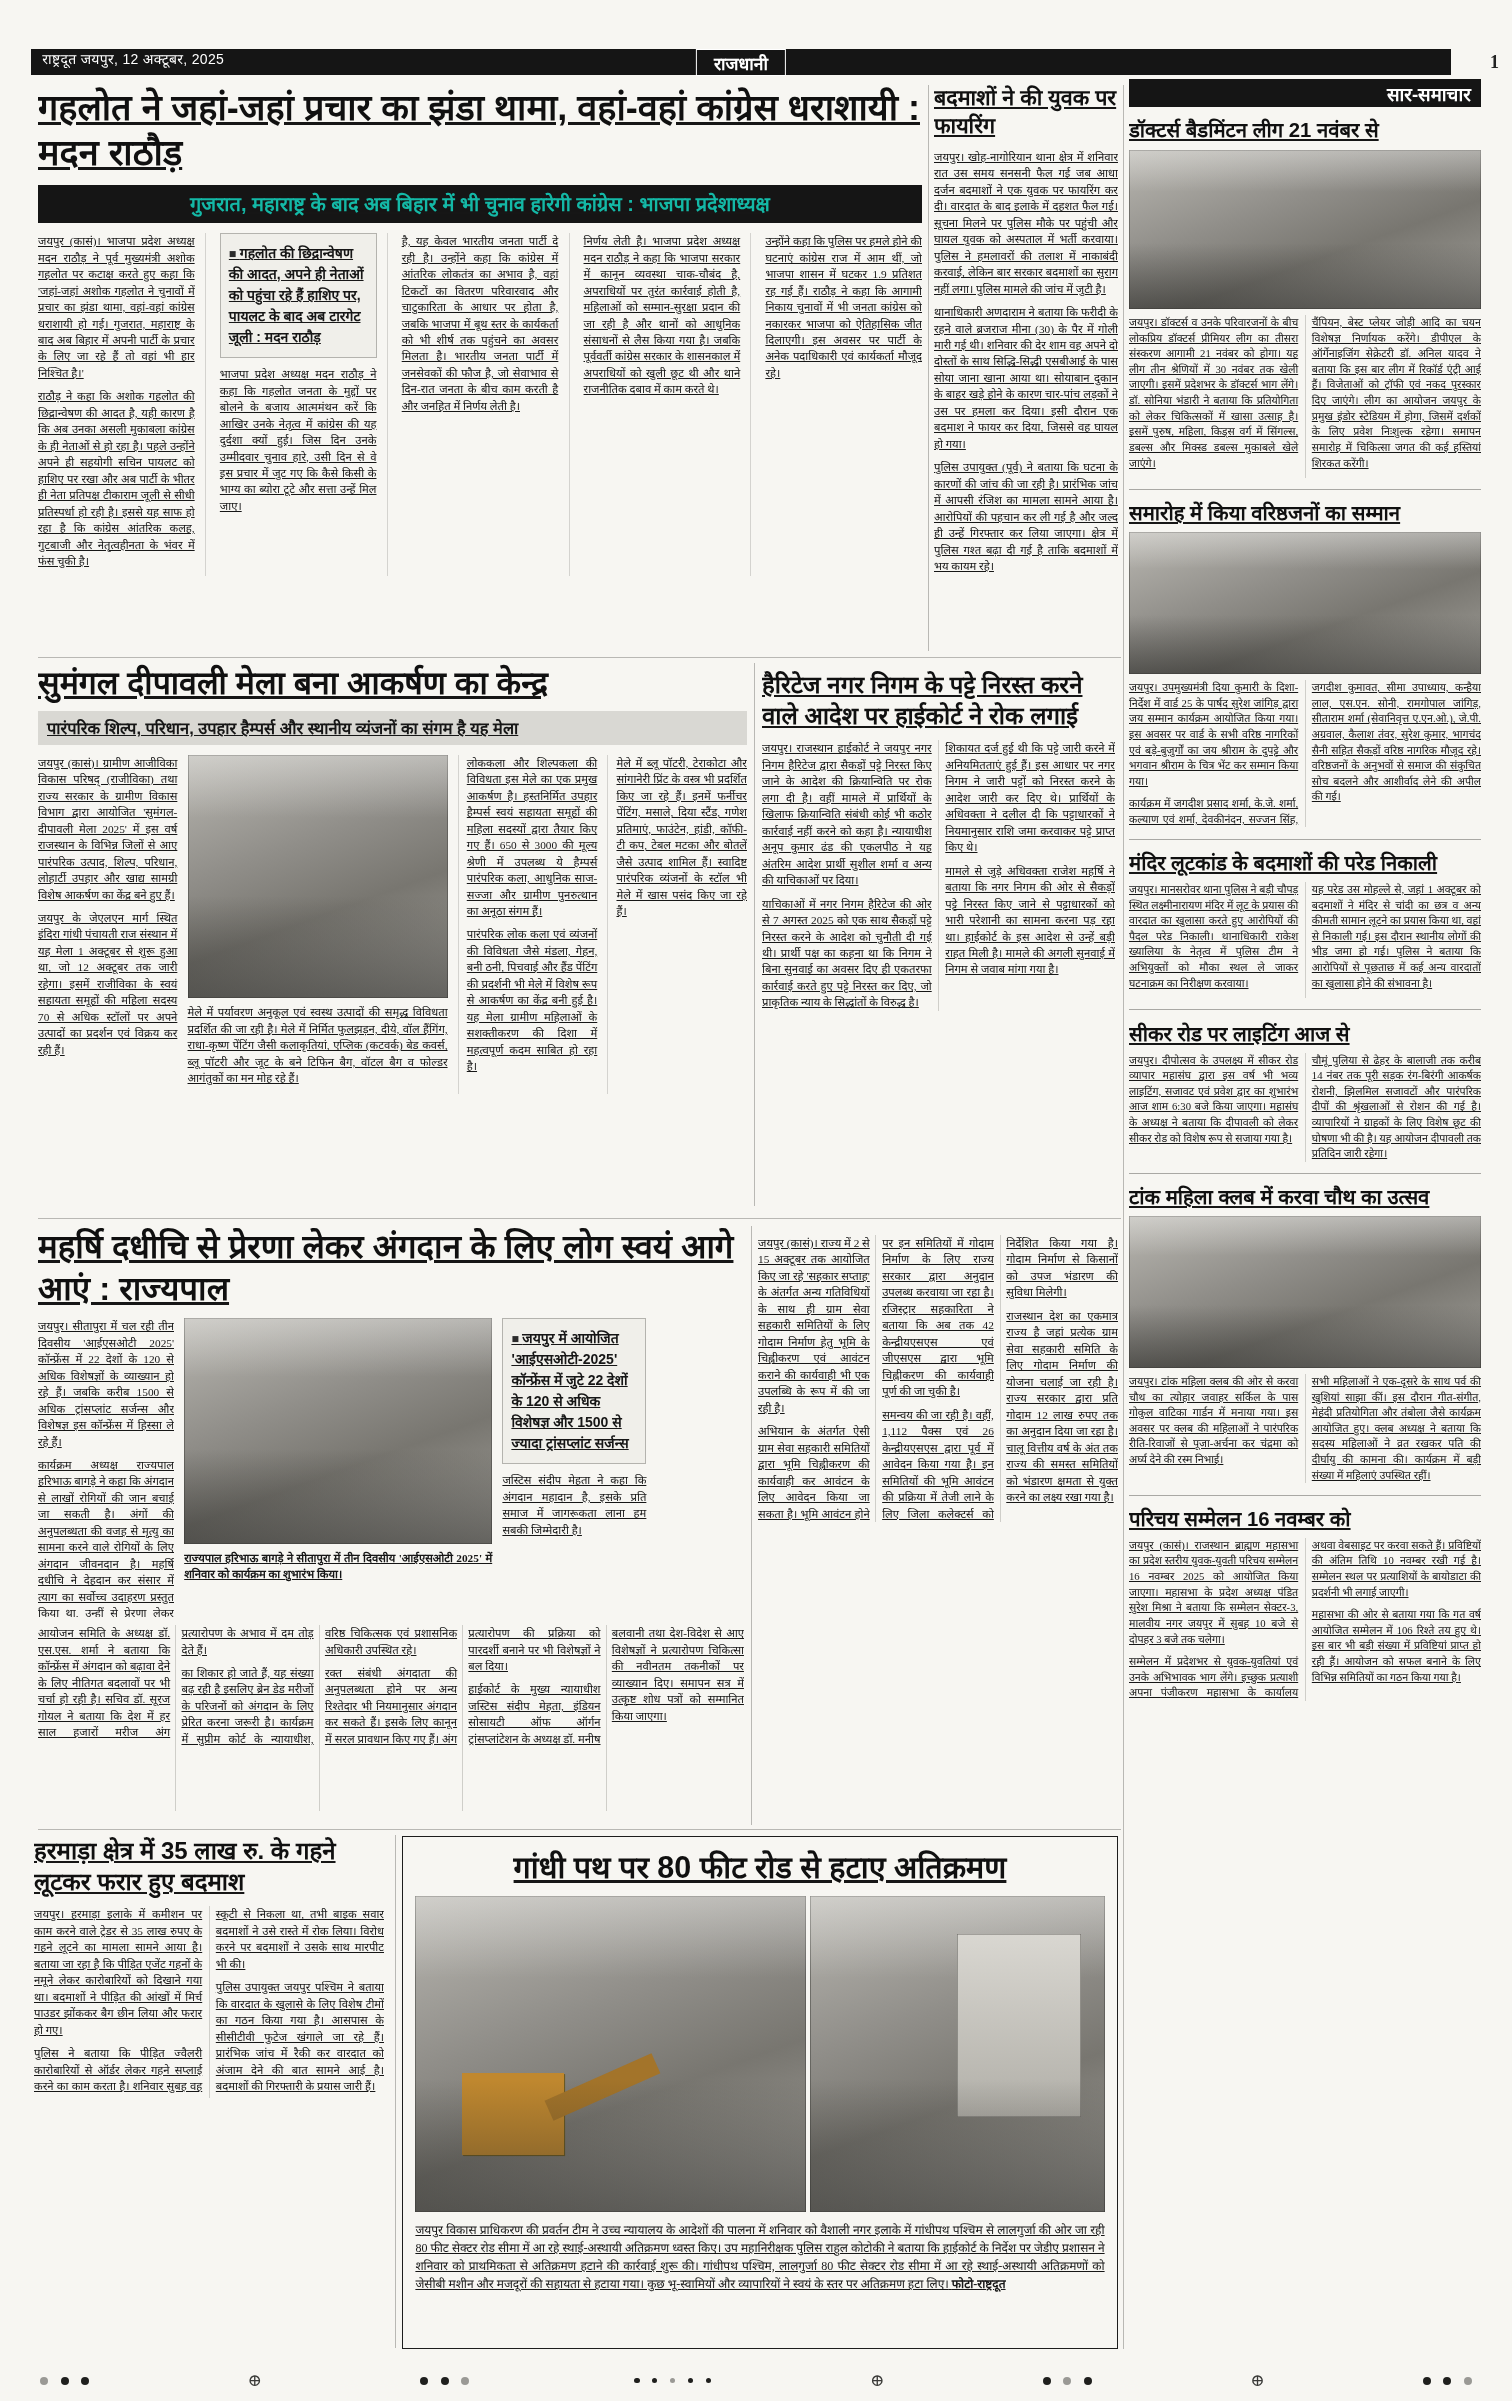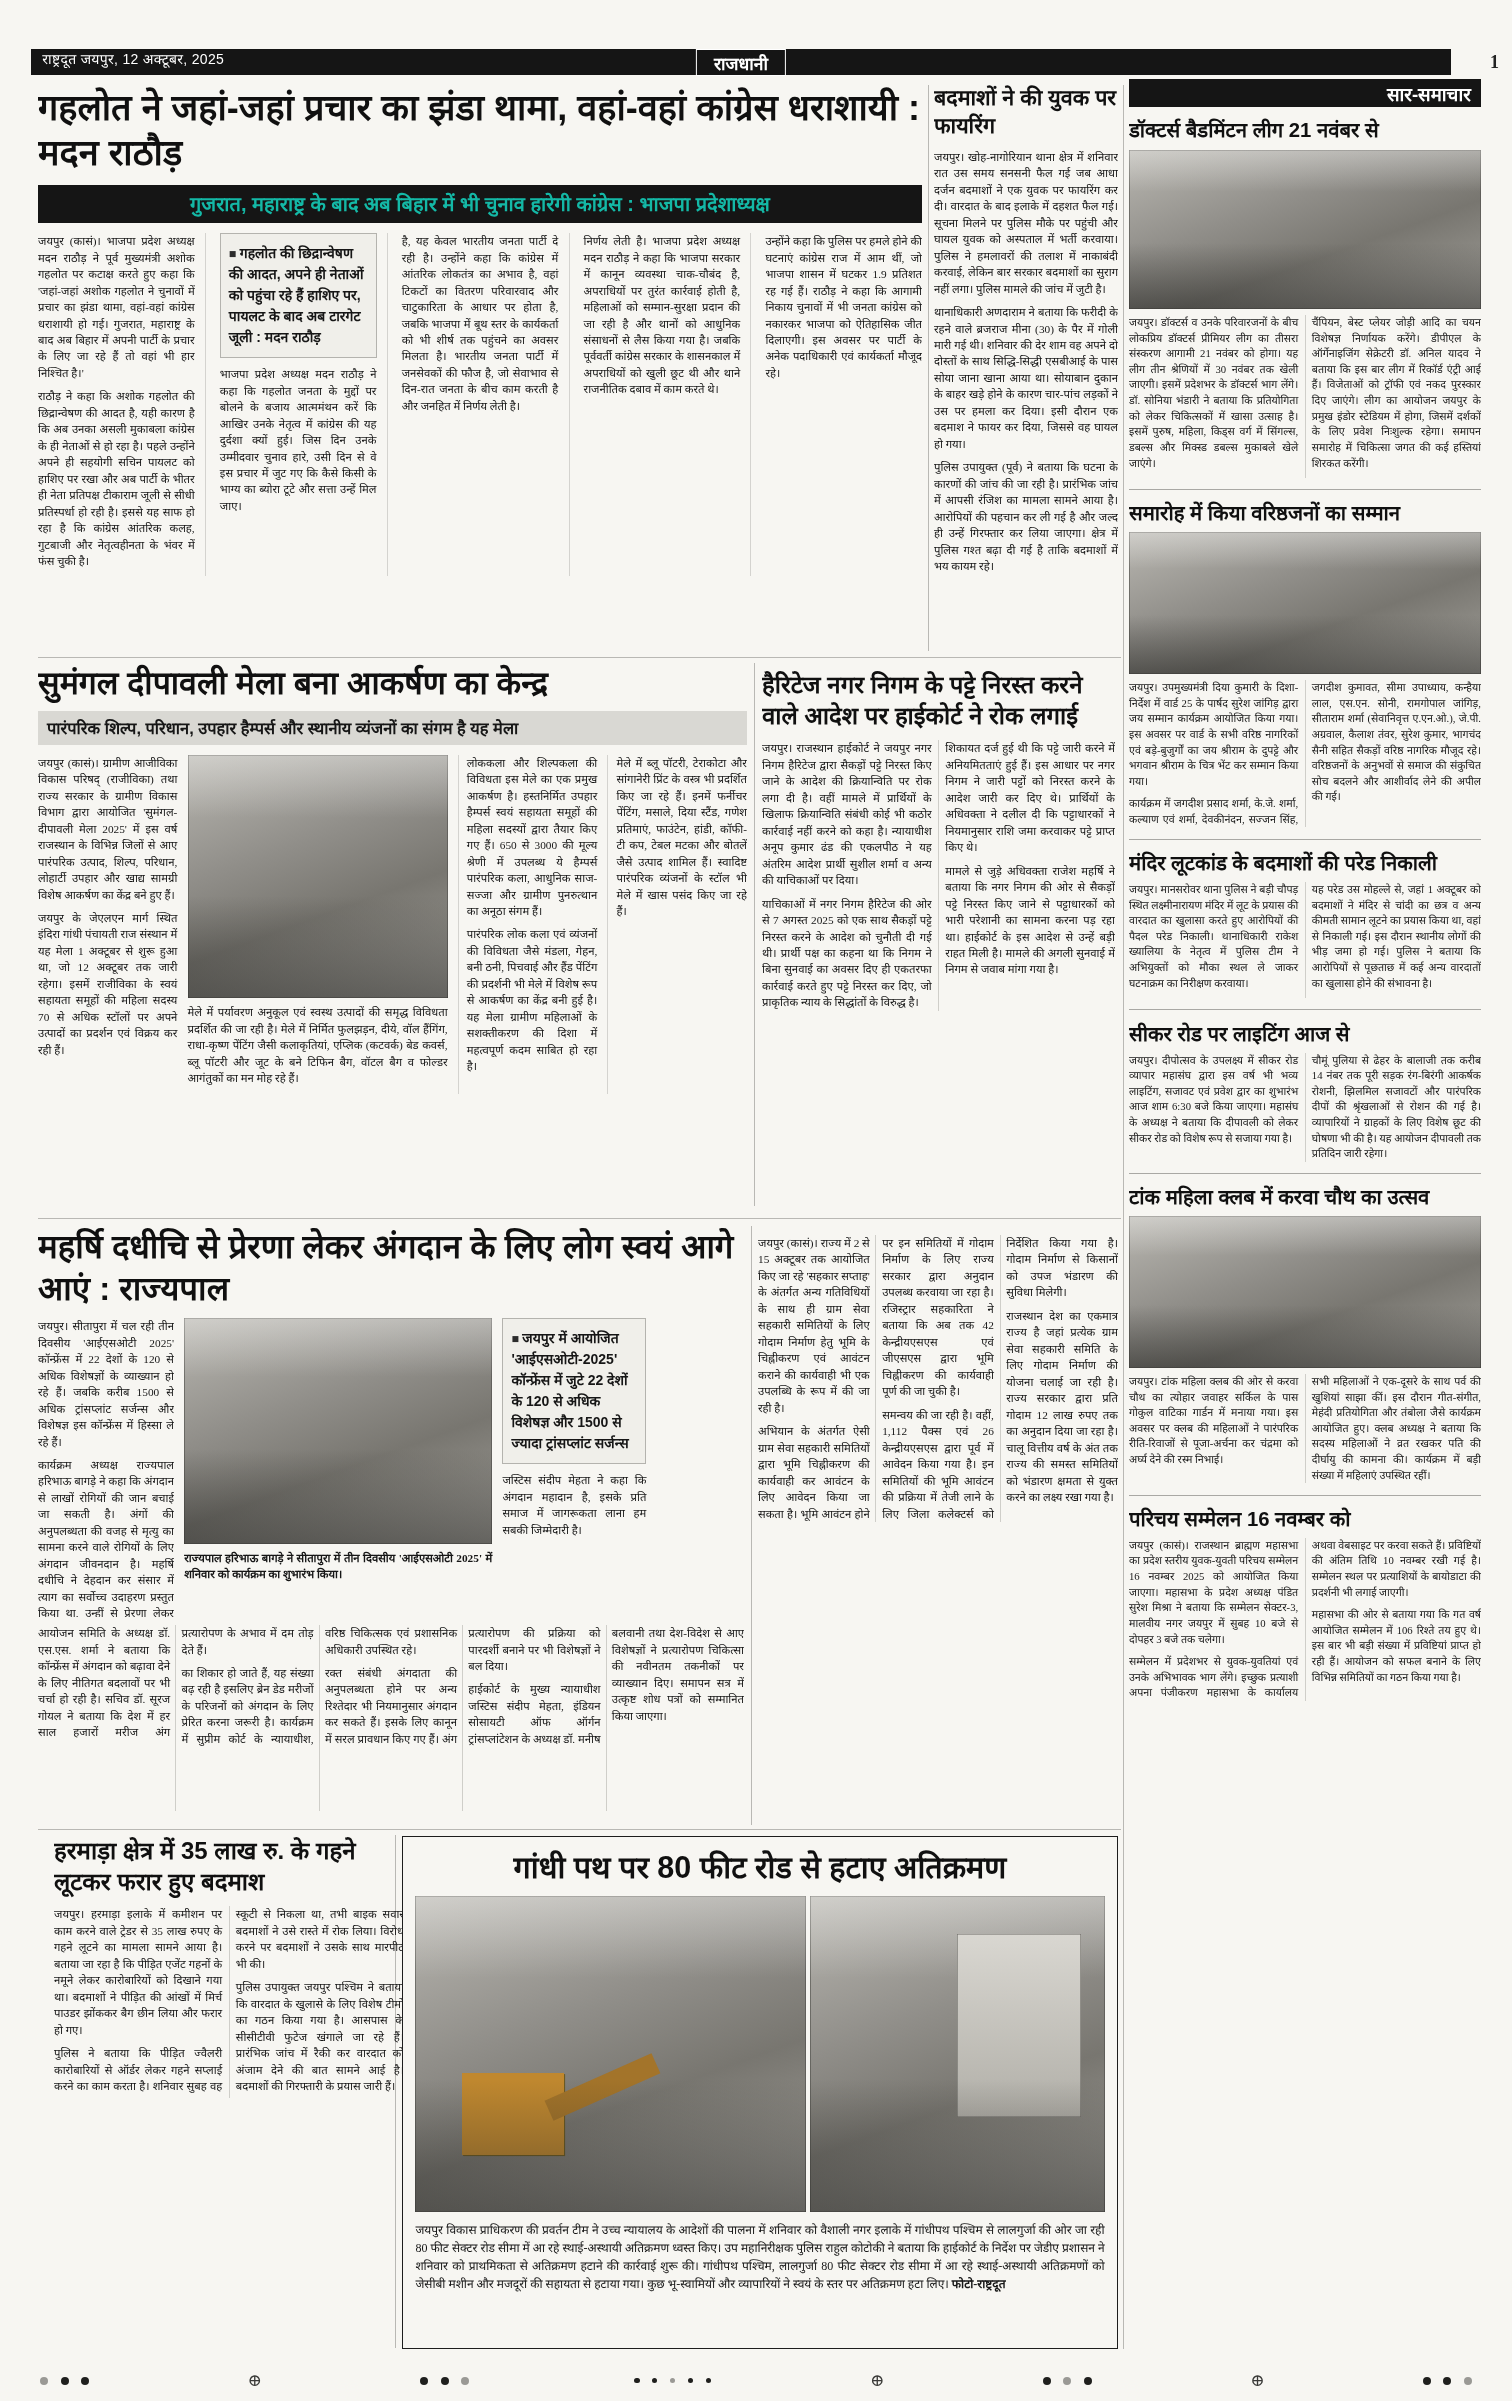--- a/index.html
+++ b/index.html
@@ -9,29 +9,29 @@
 
   
   .topbar { position:absolute; left:31px; top:49px; width:1420px; height:26px; background:#151515; color:#fff;
             display:flex; font-family:"Liberation Sans","DejaVu Sans",sans-serif; }
   .topbar .date { font-size:14px; padding-left:11.3px; letter-spacing:0.3px; }
   .topbar .section { position:absolute; left:50%; transform:translateX(-50%); font-size:17.5px; font-weight:bold;
             border:0.6px solid #fff; padding:0.6px 17px; }
   .pageno { position:absolute; left:1490px; top:52px; font-size:18px; font-weight:bold; color:#222; }
 
   
-  .zone { position:absolute; overflow:hidden; }
+  .zone { position:absolute; overflow:hidden;text-decoration:underline; }
   .zmain     { left:38px;   top:85px;  width:884px; height:566px; }
   .zbadmash  { left:934px; top:85px;  width:184px;  height:566px; }
   .zright    { left:1129px; top:79px;  width:352px;  height:2276px; }
   .zsumangal { left:38px;   top:663px; width:709px; height:545px; }
   .zheritage { left:762px; top:669px; width:353px;  height:538px; }
   .zmaharshi { left:38px;   top:1226px; width:706px; height:599px; }
   .zgodam    { left:758px; top:1226px; width:360px;  height:599px; }
-  .zharmada  { left:54px;   top:1835px; width:350px;  height:513px; }
+  .zharmada  { left:34px;   top:1835px; width:350px;  height:513px; }
   .zgandhi   { left:402px;  top:1836px; width:716px; height:513px; }
 
   
   .vline { position:absolute; width:0.6px; background:#b9b8b4; }
   .v1 { left:928px; top:85px; height:566px; }
   .v2 { left:1123px; top:85px; height:2264px; }
   .v3 { left:754px; top:663px; height:543px; }
   .v4 { left:751px; top:1226px; height:599px; }
   .v5 { left:395px;  top:1835px; height:513px; }
   .hline { position:absolute; height:0.6px; background:#b9b8b4; }

